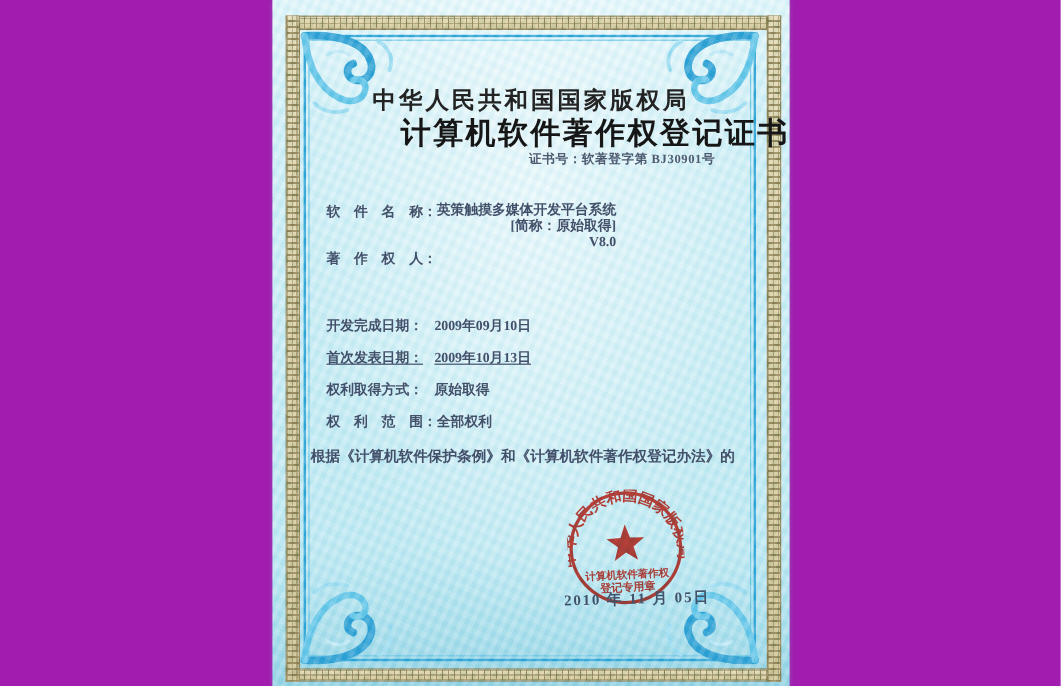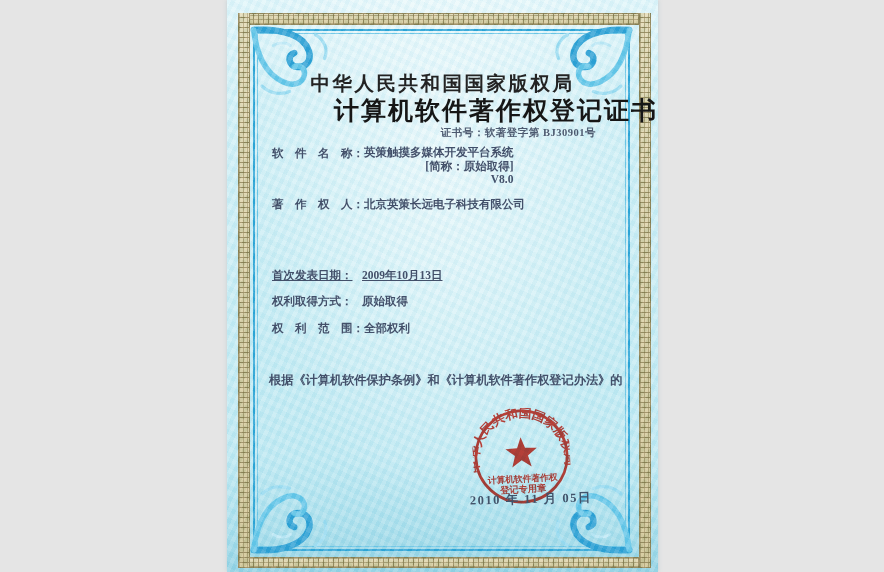--- a/index.html
+++ b/index.html
@@ -2,21 +2,21 @@
 <html><head>
 <meta charset="utf-8">
 <style>
   * { margin:0; padding:0; box-sizing:border-box; }
   html,body { width:884px; height:572px; }
   body {
     background:#ffffff;
     font-family:"Liberation Serif","DejaVu Serif",serif;
     overflow:hidden; position:relative;
   }
-  .page { position:absolute; inset:0; background:#e5e5e5; }
+  .page { position:absolute; inset:0; background:#a21caf; }
 
   
   .certificate {
     position:absolute; left:227px; top:0; width:431px; height:572px;
     background:
       radial-gradient(ellipse at 50% 28%, rgba(255,255,255,.55), rgba(255,255,255,0) 62%),
       linear-gradient(180deg,#e2f6fa 0%, #d2f0f6 18%, #c9edf4 52%, #bfe9f2 80%, #aadfec 92%, #93d2e3 100%);
     box-shadow:0 0 4px rgba(120,170,185,.35);
   }
   .texture {
@@ -65,32 +65,32 @@
   .cert-title {
     position:absolute; left:0; right:0; top:94px; text-align:right;
     font-size:25px; font-weight:700; letter-spacing:2px; color:#161616;
   }
   .cert-no {
     position:absolute; top:126px; right:62px;
     font-size:10.5px; letter-spacing:.5px; color:#4d5a70; font-weight:600;
   }
 
   .row { position:absolute; left:45px; display:flex; align-items:flex-start;
-    font-size:11.5px; font-weight:600; color:#43506a; }
+    font-size:11.5px; font-weight:600; color:#43506a;margin-top:23px; }
   .row .lbl { flex:0 0 90px; white-space:nowrap; }
   .row .val { white-space:nowrap; }
   .val-multi div { line-height:13.5px;text-align:right; }
-  .r1 { top:146px; } .r2 { top:197px; } .r3 { top:241px; }
+  .r1 { top:146px; } .r2 { top:185px; } .r3 { top:241px; }
   .r4 { top:268px;text-decoration:underline; } .r5 { top:294px; } .r6 { top:321px; } .r7 { top:344px; }
 
   .statement {
     position:absolute; left:30px; top:369px; width:374px;
     font-size:12.2px; font-weight:600; color:#43506a; line-height:23px;
   }
-  .statement .s1 { padding-left:12px; }
+  .statement .s1 { padding-left:2px; }
 
   
   .seal { position:absolute; left:246px; top:408px; width:97px; height:97px;
     transform:rotate(-3deg); opacity:.93; mix-blend-mode:multiply; }
   .issue-date {
     position:absolute; left:243px; top:491px; white-space:nowrap;
     font-size:12.5px; font-weight:700; letter-spacing:1.5px; color:#41536a;
     transform:rotate(-1.5deg);
   }
 </style>
@@ -145,23 +145,26 @@
         <span class="lbl">软　件　名　称：</span>
         <span class="val val-multi">
           <div>英策触摸多媒体开发平台系统</div>
           <div>[简称：原始取得]</div>
           <div>V8.0</div>
         </span>
       </div>
 
       <div class="row r2">
         <span class="lbl">著　作　权　人：</span>
-        <span class="val">北京英策长远电子科技有限公司</span>
       </div>
 
+      <div class="row r3">
+        <span class="lbl">开发完成日期：</span>
+        <span class="val">2009年09月10日</span>
+      </div>
 
       <div class="row r4">
         <span class="lbl">首次发表日期：</span>
         <span class="val">2009年10月13日</span>
       </div>
 
       <div class="row r5">
         <span class="lbl">权利取得方式：</span>
         <span class="val">原始取得</span>
       </div>

